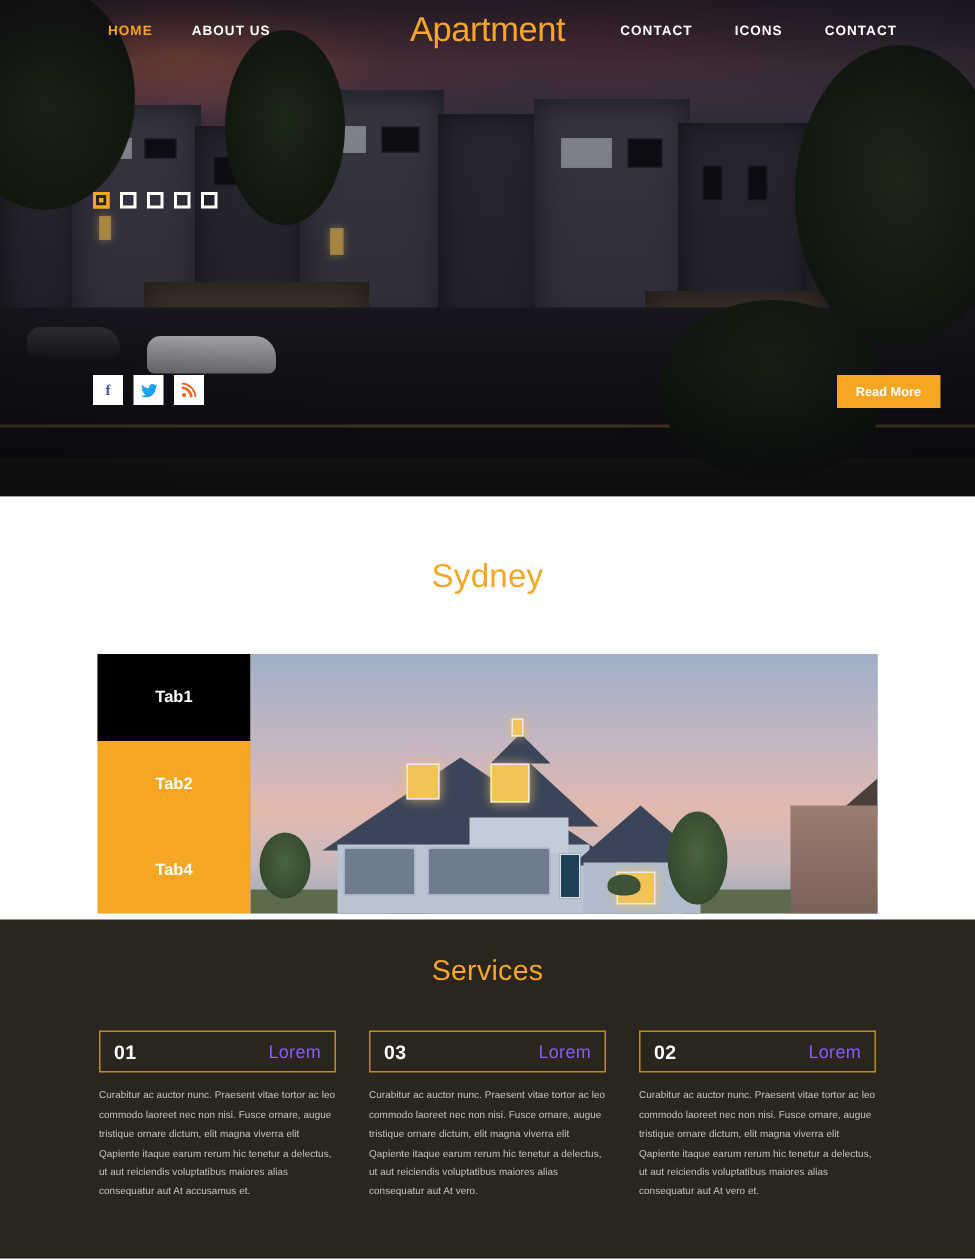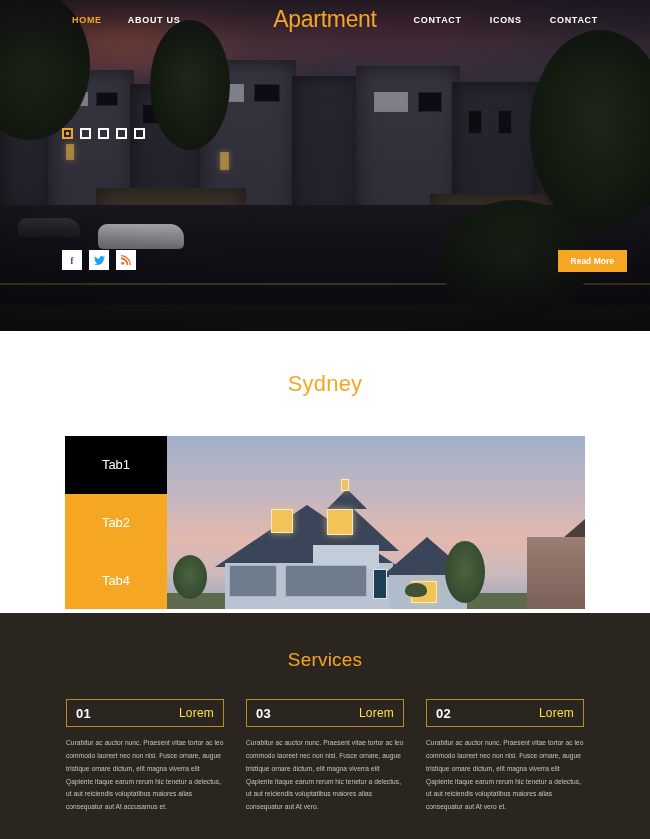--- a/index.html
+++ b/index.html
@@ -218,22 +218,22 @@
     background: #f5a623;
     display: flex;
     flex-direction: column;
   }
   .tab {
     flex: 1;
     display: flex;
     align-items: center;
     justify-content: center;
     color: #ffffff;
-    font-size: 13px;
-    font-weight: normal;
+    font-size: 11px;
+    font-weight: bold;
     cursor: pointer;
   }
   .tab.active { background: #000000; }
   .tab-panel {
     flex: 1;
     position: relative;
     overflow: hidden;
     background: #7a8ba4;
   }
   
@@ -348,21 +348,21 @@
   .services {
     width: 650px;
     height: 226px;
     background: #2b2520;
     position: relative;
   }
   .services-title {
     text-align: center;
     font-size: 19px;
     color: #f5a623;
-    padding-top: 36px;
+    padding-top: 24px;
     letter-spacing: 0.2px;
   }
   .cards {
     display: flex;
     gap: 22px;
     padding: 28px 66px 0 66px;
   }
   .card { flex: 1; }
   .card-head {
     border: 1px solid #c08a1e;
@@ -372,21 +372,21 @@
     justify-content: space-between;
     padding: 0 9px;
   }
   .card-num {
     color: #ffffff;
     font-size: 13px;
     font-weight: bold;
     letter-spacing: 0.3px;
   }
   .card-label {
-    color: #fde047;
+    color: #8b5cf6;
     font-size: 12px;
     letter-spacing: 0.2px;
   }
   .card-body {
     margin-top: 10px;
     color: #c9c3bd;
     font-size: 6.6px;
     line-height: 1.95;
     letter-spacing: 0.05px;
   }

